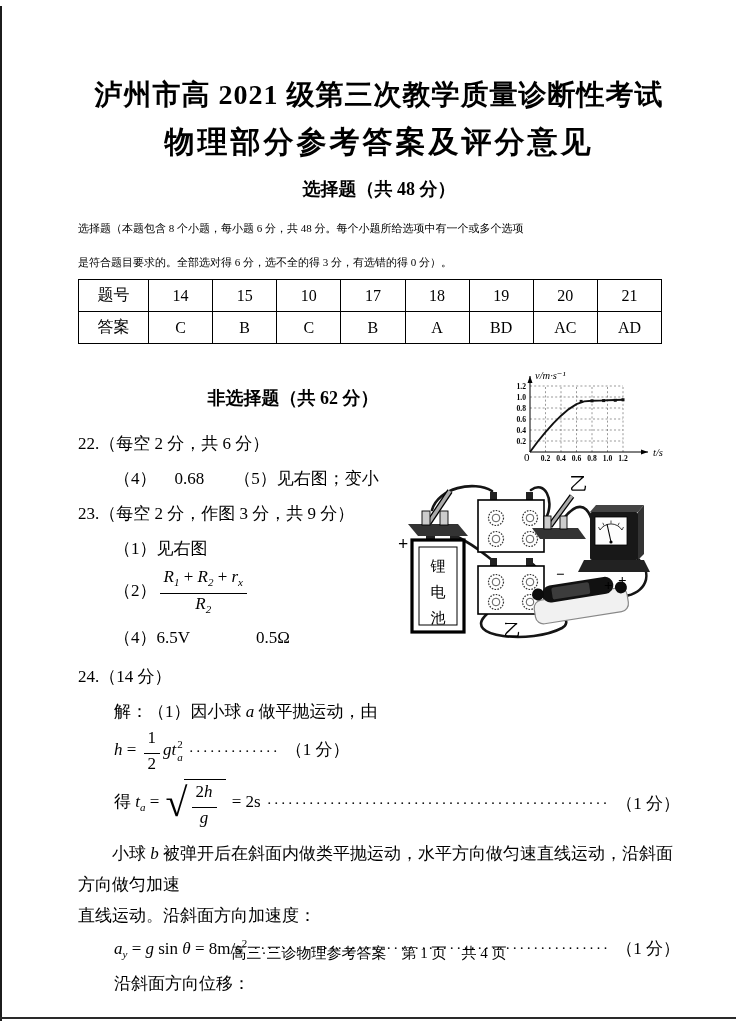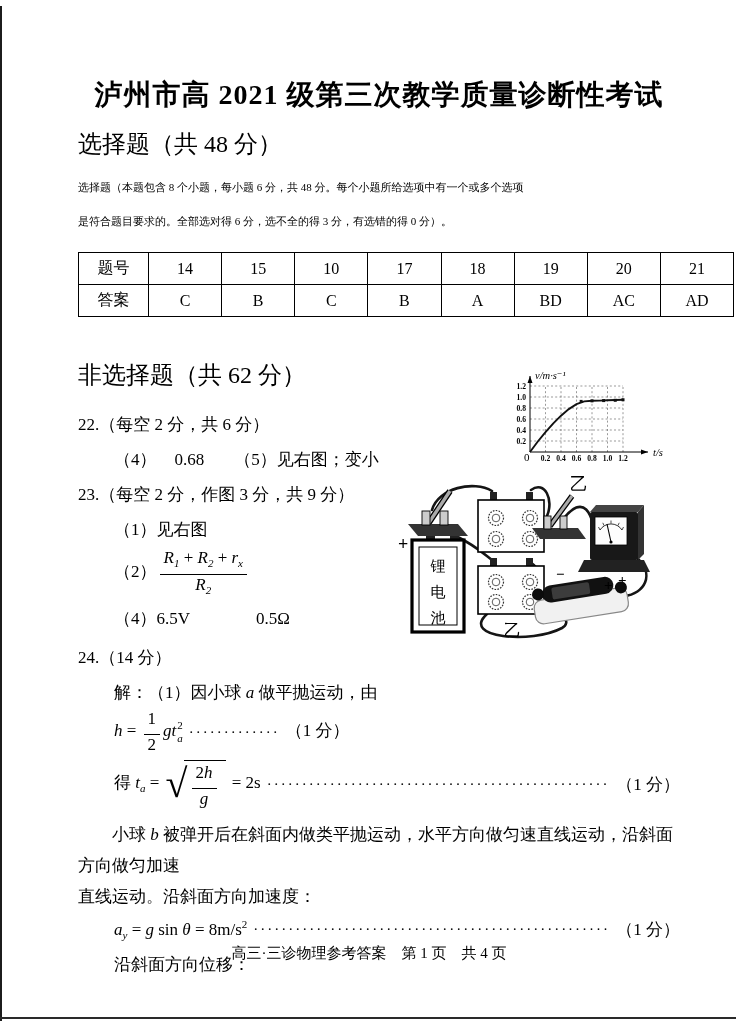--- a/index.html
+++ b/index.html
@@ -5,24 +5,24 @@
   *{margin:0;padding:0;box-sizing:border-box}
   html,body{background:#fff}
   body{width:738px;height:1021px;position:relative;overflow:hidden;
        font-family:"Liberation Serif","DejaVu Serif",serif;color:#000}
   .edge-left{position:absolute;left:0;top:6px;width:2px;height:1015px;background:#1c1c1c}
   .edge-bottom{position:absolute;left:0;bottom:2px;width:736px;height:2px;background:#2a2a2a}
   .page{position:absolute;left:0;top:0;width:738px;height:1021px;padding:76px 58px 0 78px}
 
   .title{text-align:center;font-size:28px;font-weight:bold;letter-spacing:1px}
   .subtitle{text-align:center;font-size:30px;font-weight:bold;letter-spacing:3px;margin-top:8px}
-  .sec-head{font-size:24px;font-weight:normal;margin-top:14px}
+  .sec-head{text-align:center;font-size:18px;font-weight:bold;margin-top:14px}
   .intro{margin-top:10px;font-size:11px;line-height:34px}
 
-  table.ans{border-collapse:collapse;margin-top:14px;width:656px;table-layout:fixed}
+  table.ans{border-collapse:collapse;margin-top:0;width:584px;table-layout:fixed}
   table.ans td,table.ans th{border:1.6px solid #000;height:32px;text-align:center;
        font-size:16px;font-weight:normal;vertical-align:middle}
   table.ans .c0{width:70px}
 
   .sec-head2{margin-top:42px}
   .qline{font-size:17px;margin-top:12px}
   .ind{padding-left:36px}
   .gap18{display:inline-block;width:18px}
   .gap30{display:inline-block;width:30px}
   .gap66{display:inline-block;width:66px}
@@ -61,20 +61,21 @@
 </style>
 </head>
 <body>
 
 <div class="edge-left"></div>
 <div class="edge-bottom"></div>
 
 <div class="page">
 
   <div class="title">泸州市高 2021 级第三次教学质量诊断性考试</div>
+  <div class="subtitle">物理部分参考答案及评分意见</div>
 
   <div class="sec-head">选择题（共 48 分）</div>
 
   <div class="intro">
     <div>选择题（本题包含 8 个小题，每小题 6 分，共 48 分。每个小题所给选项中有一个或多个选项</div>
     <div>是符合题目要求的。全部选对得 6 分，选不全的得 3 分，有选错的得 0 分）。</div>
   </div>
 
   <table class="ans">
     <tbody>

